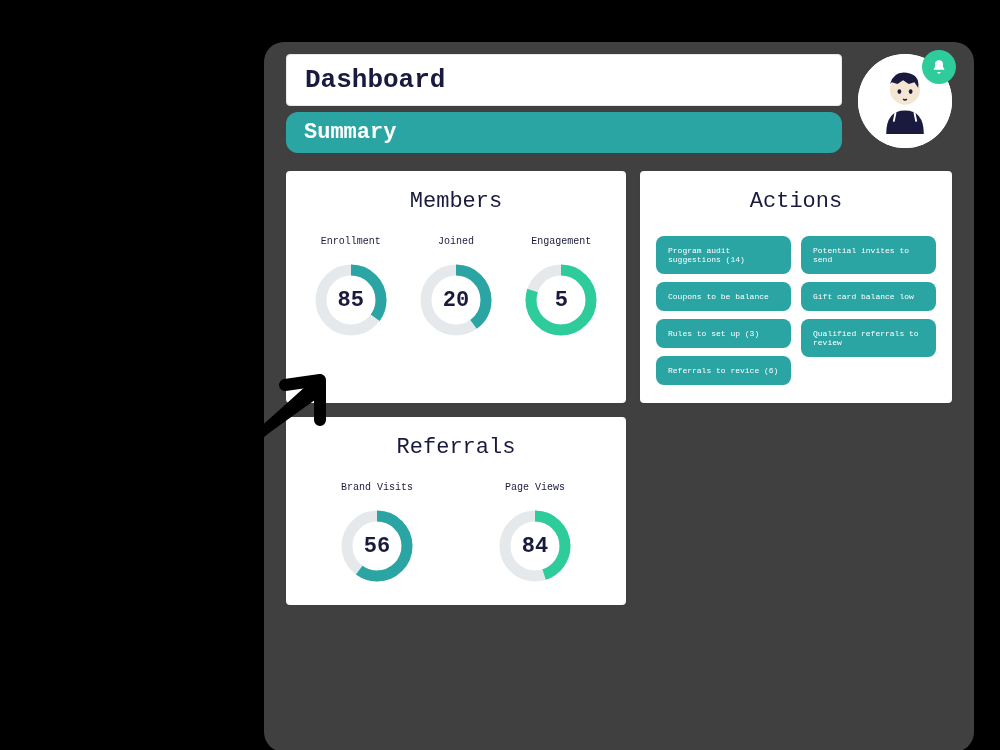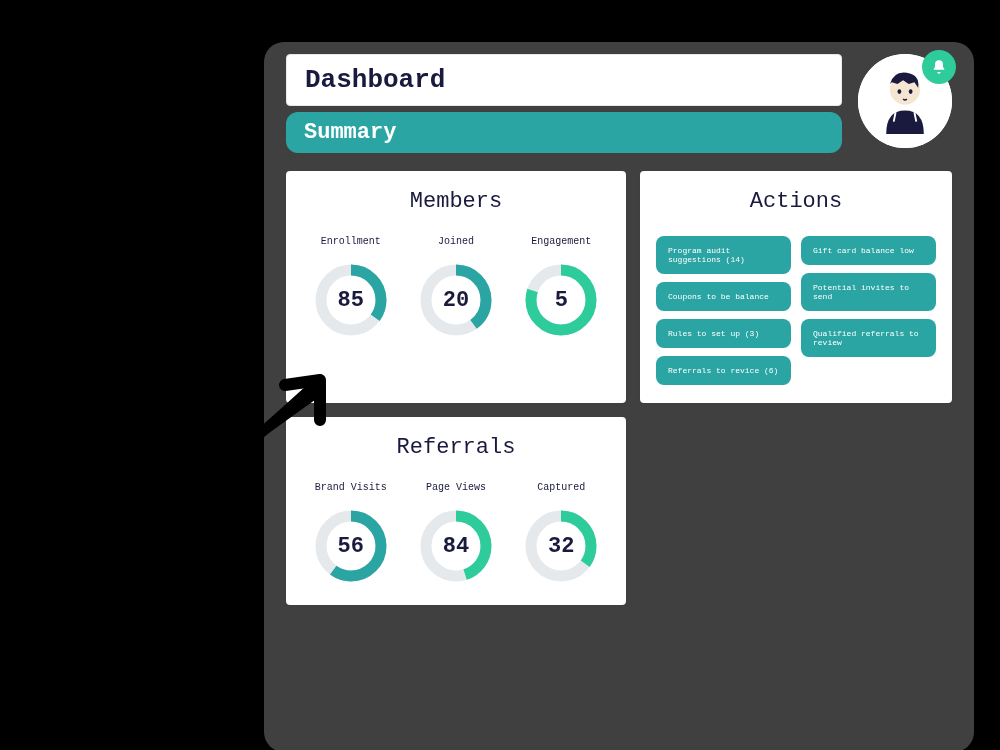--- a/index.html
+++ b/index.html
@@ -101,22 +101,22 @@
     <div class="card">
       <div class="card-title">Actions</div>
       <div class="action-cols">
         <div class="action-col" id="actions-left">
             <div class="action-pill">Program audit suggestions (14)</div>
             <div class="action-pill">Coupons to be balance</div>
             <div class="action-pill">Rules to set up (3)</div>
             <div class="action-pill">Referrals to revice (6)</div>
           </div>
         <div class="action-col" id="actions-right">
+            <div class="action-pill">Potential invites to send</div>
             <div class="action-pill">Gift card balance low</div>
-            <div class="action-pill">Potential invites to send</div>
             <div class="action-pill">Qualified referrals to review</div>
           </div>
       </div>
     </div>
 
     <div class="card">
       <div class="card-title">Referrals</div>
       <div class="donuts" id="referrals-donuts">
           <div class="donut-item">
     <div class="donut-label">Brand Visits</div>
@@ -131,30 +131,20 @@
           <div class="donut-item">
     <div class="donut-label">Page Views</div>
     <div class="donut">
       <svg viewBox="0 0 82 82">
         <circle class="donut-bg" cx="41" cy="41" r="30"></circle>
         <circle class="donut-fg" cx="41" cy="41" r="30" stroke="#2ecc9a" stroke-dasharray="84.82300164692441 188.49555921538757"></circle>
       </svg>
       <div class="donut-val">84</div>
     </div>
   </div>
-          <div class="donut-item">
-    <div class="donut-label">Captured</div>
-    <div class="donut">
-      <svg viewBox="0 0 82 82">
-        <circle class="donut-bg" cx="41" cy="41" r="30"></circle>
-        <circle class="donut-fg" cx="41" cy="41" r="30" stroke="#2ecc9a" stroke-dasharray="65.97344572538564 188.49555921538757"></circle>
-      </svg>
-      <div class="donut-val">32</div>
-    </div>
-  </div>
         </div>
     </div>
 
   </div>
 </div>
 
 <div class="arrow">
   <svg viewBox="0 0 260 200">
     <path d="M20 180 Q80 140 200 30" stroke="#000" stroke-width="10" fill="none" stroke-linecap="round"></path>
     <path d="M20 175 Q90 120 195 45" stroke="#000" stroke-width="8" fill="none" stroke-linecap="round"></path>

